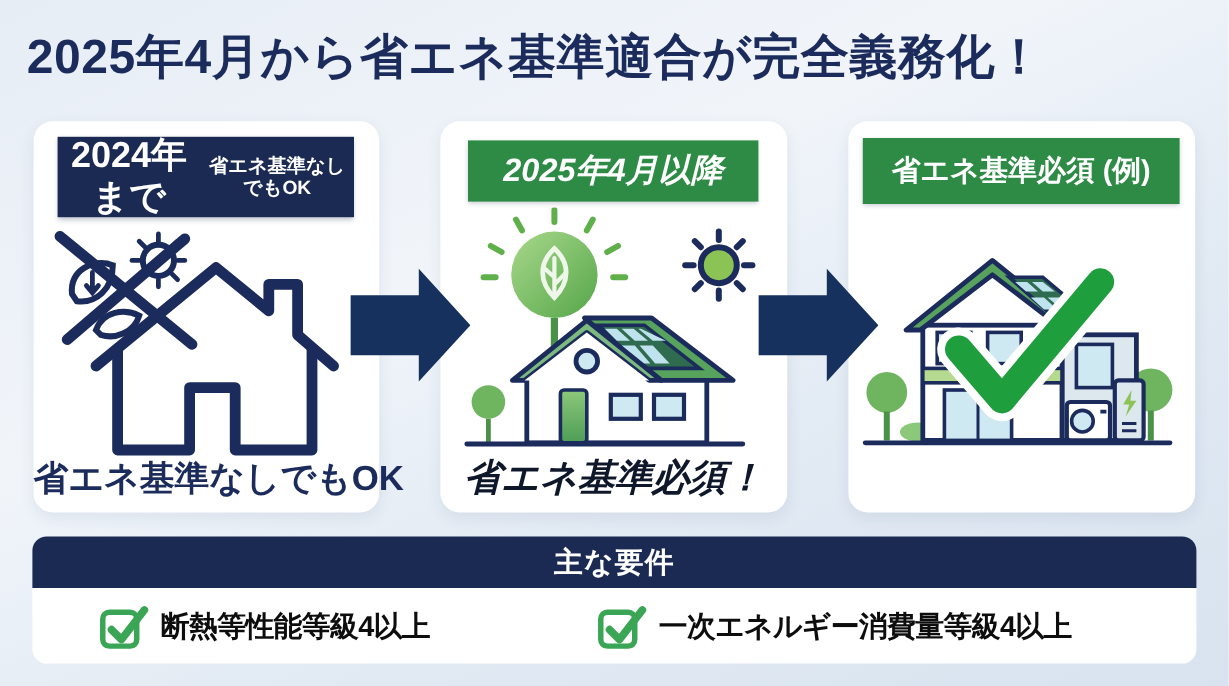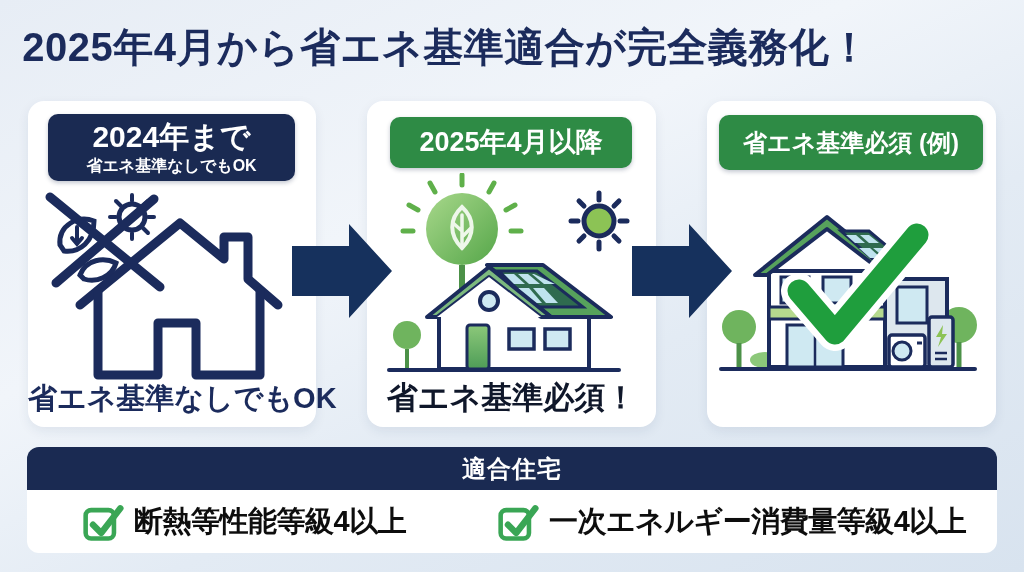--- a/index.html
+++ b/index.html
@@ -13,25 +13,25 @@
     position:absolute;top:18px;left:0;width:892px;height:58px;
     display:flex;align-items:center;justify-content:center;
     font-size:40px;font-weight:800;color:#1b2b5c;letter-spacing:.5px;white-space:nowrap;
   }
   
   .panel{
     position:absolute;top:101px;height:326px;background:#ffffff;border-radius:16px;
     box-shadow:0 4px 12px rgba(25,45,90,.08);
   }
   #panel-before{left:28px;width:288px;}
-  #panel-after{left:367px;width:289px;}
+  #panel-after{left:367px;width:289px;font-style:italic;}
   #panel-example{left:707px;width:289px;}
   .badge{
-    position:absolute;display:flex;flex-direction:column;align-items:center;justify-content:center;
-    border-radius:10px;color:#fff;text-align:center;line-height:1.15;
+    position:absolute;display:flex;flex-direction:row;align-items:center;justify-content:center;
+    border-radius:0;color:#fff;text-align:center;line-height:1.15;
     box-shadow:0 2px 4px rgba(20,35,70,.25);
   }
   .badge.navy{background:#1a2a52;}
   .badge.green{background:#2e8b45;}
   #badge-before{left:20px;top:13px;width:247px;height:67px;}
   #badge-before .l1{font-size:30px;font-weight:800;}
   #badge-before .l2{font-size:16px;font-weight:700;margin-top:2px;}
   #badge-after{left:23px;top:16px;width:242px;height:51px;font-size:27px;font-weight:800;}
   #badge-example{left:12px;top:14px;width:264px;height:55px;font-size:24px;font-weight:800;}
   .illustration{position:absolute;left:0;width:100%;display:block;}
@@ -59,21 +59,21 @@
   #req-body{
     position:absolute;left:27px;top:490px;width:970px;height:63px;
     background:#ffffff;border-radius:0 0 12px 12px;
   }
   .req-item{
     position:absolute;top:0;height:100%;display:flex;align-items:center;gap:10px;
   }
   #req-item-1{left:55px;}
   #req-item-2{left:470px;}
   .req-item .cb{width:42px;height:40px;flex:0 0 auto;}
-  .req-label{font-size:29px;font-weight:800;color:#0d0d0d;white-space:nowrap;letter-spacing:-0.5px;}
+  .req-label{font-size:24px;font-weight:800;color:#0d0d0d;white-space:nowrap;letter-spacing:-0.5px;}
 </style>
 </head>
 <body>
 
 <div id="stage">
 
   <div class="main-title">2025年4月から省エネ基準適合が完全義務化！</div>
 
   <div class="panel" id="panel-before">
     <div class="badge navy" id="badge-before">
@@ -235,21 +235,21 @@
   </div>
 
   <svg class="flow-arrow" id="arrow-1" viewBox="0 0 100 98">
     <polygon points="0,24 57,24 57,2 100,49 57,96 57,74 0,74" fill="#16315d"></polygon>
   </svg>
   <svg class="flow-arrow" id="arrow-2" viewBox="0 0 100 98">
     <polygon points="0,24 57,24 57,2 100,49 57,96 57,74 0,74" fill="#16315d"></polygon>
   </svg>
 
   <div id="req-header">
-    <span>適合住宅</span>
+    <span>主な要件</span>
   </div>
   <div id="req-body">
     <div class="req-item" id="req-item-1">
       <svg class="cb" viewBox="0 0 46 42">
         <rect x="4" y="8" width="31" height="31" rx="6" fill="#ffffff" stroke="#3aa655" stroke-width="5"></rect>
         <path d="M 12,24 L 21,33 L 42,6" fill="none" stroke="#3aa655" stroke-width="7" stroke-linecap="round" stroke-linejoin="round"></path>
       </svg>
       <span class="req-label">断熱等性能等級4以上</span>
     </div>
     <div class="req-item" id="req-item-2">

